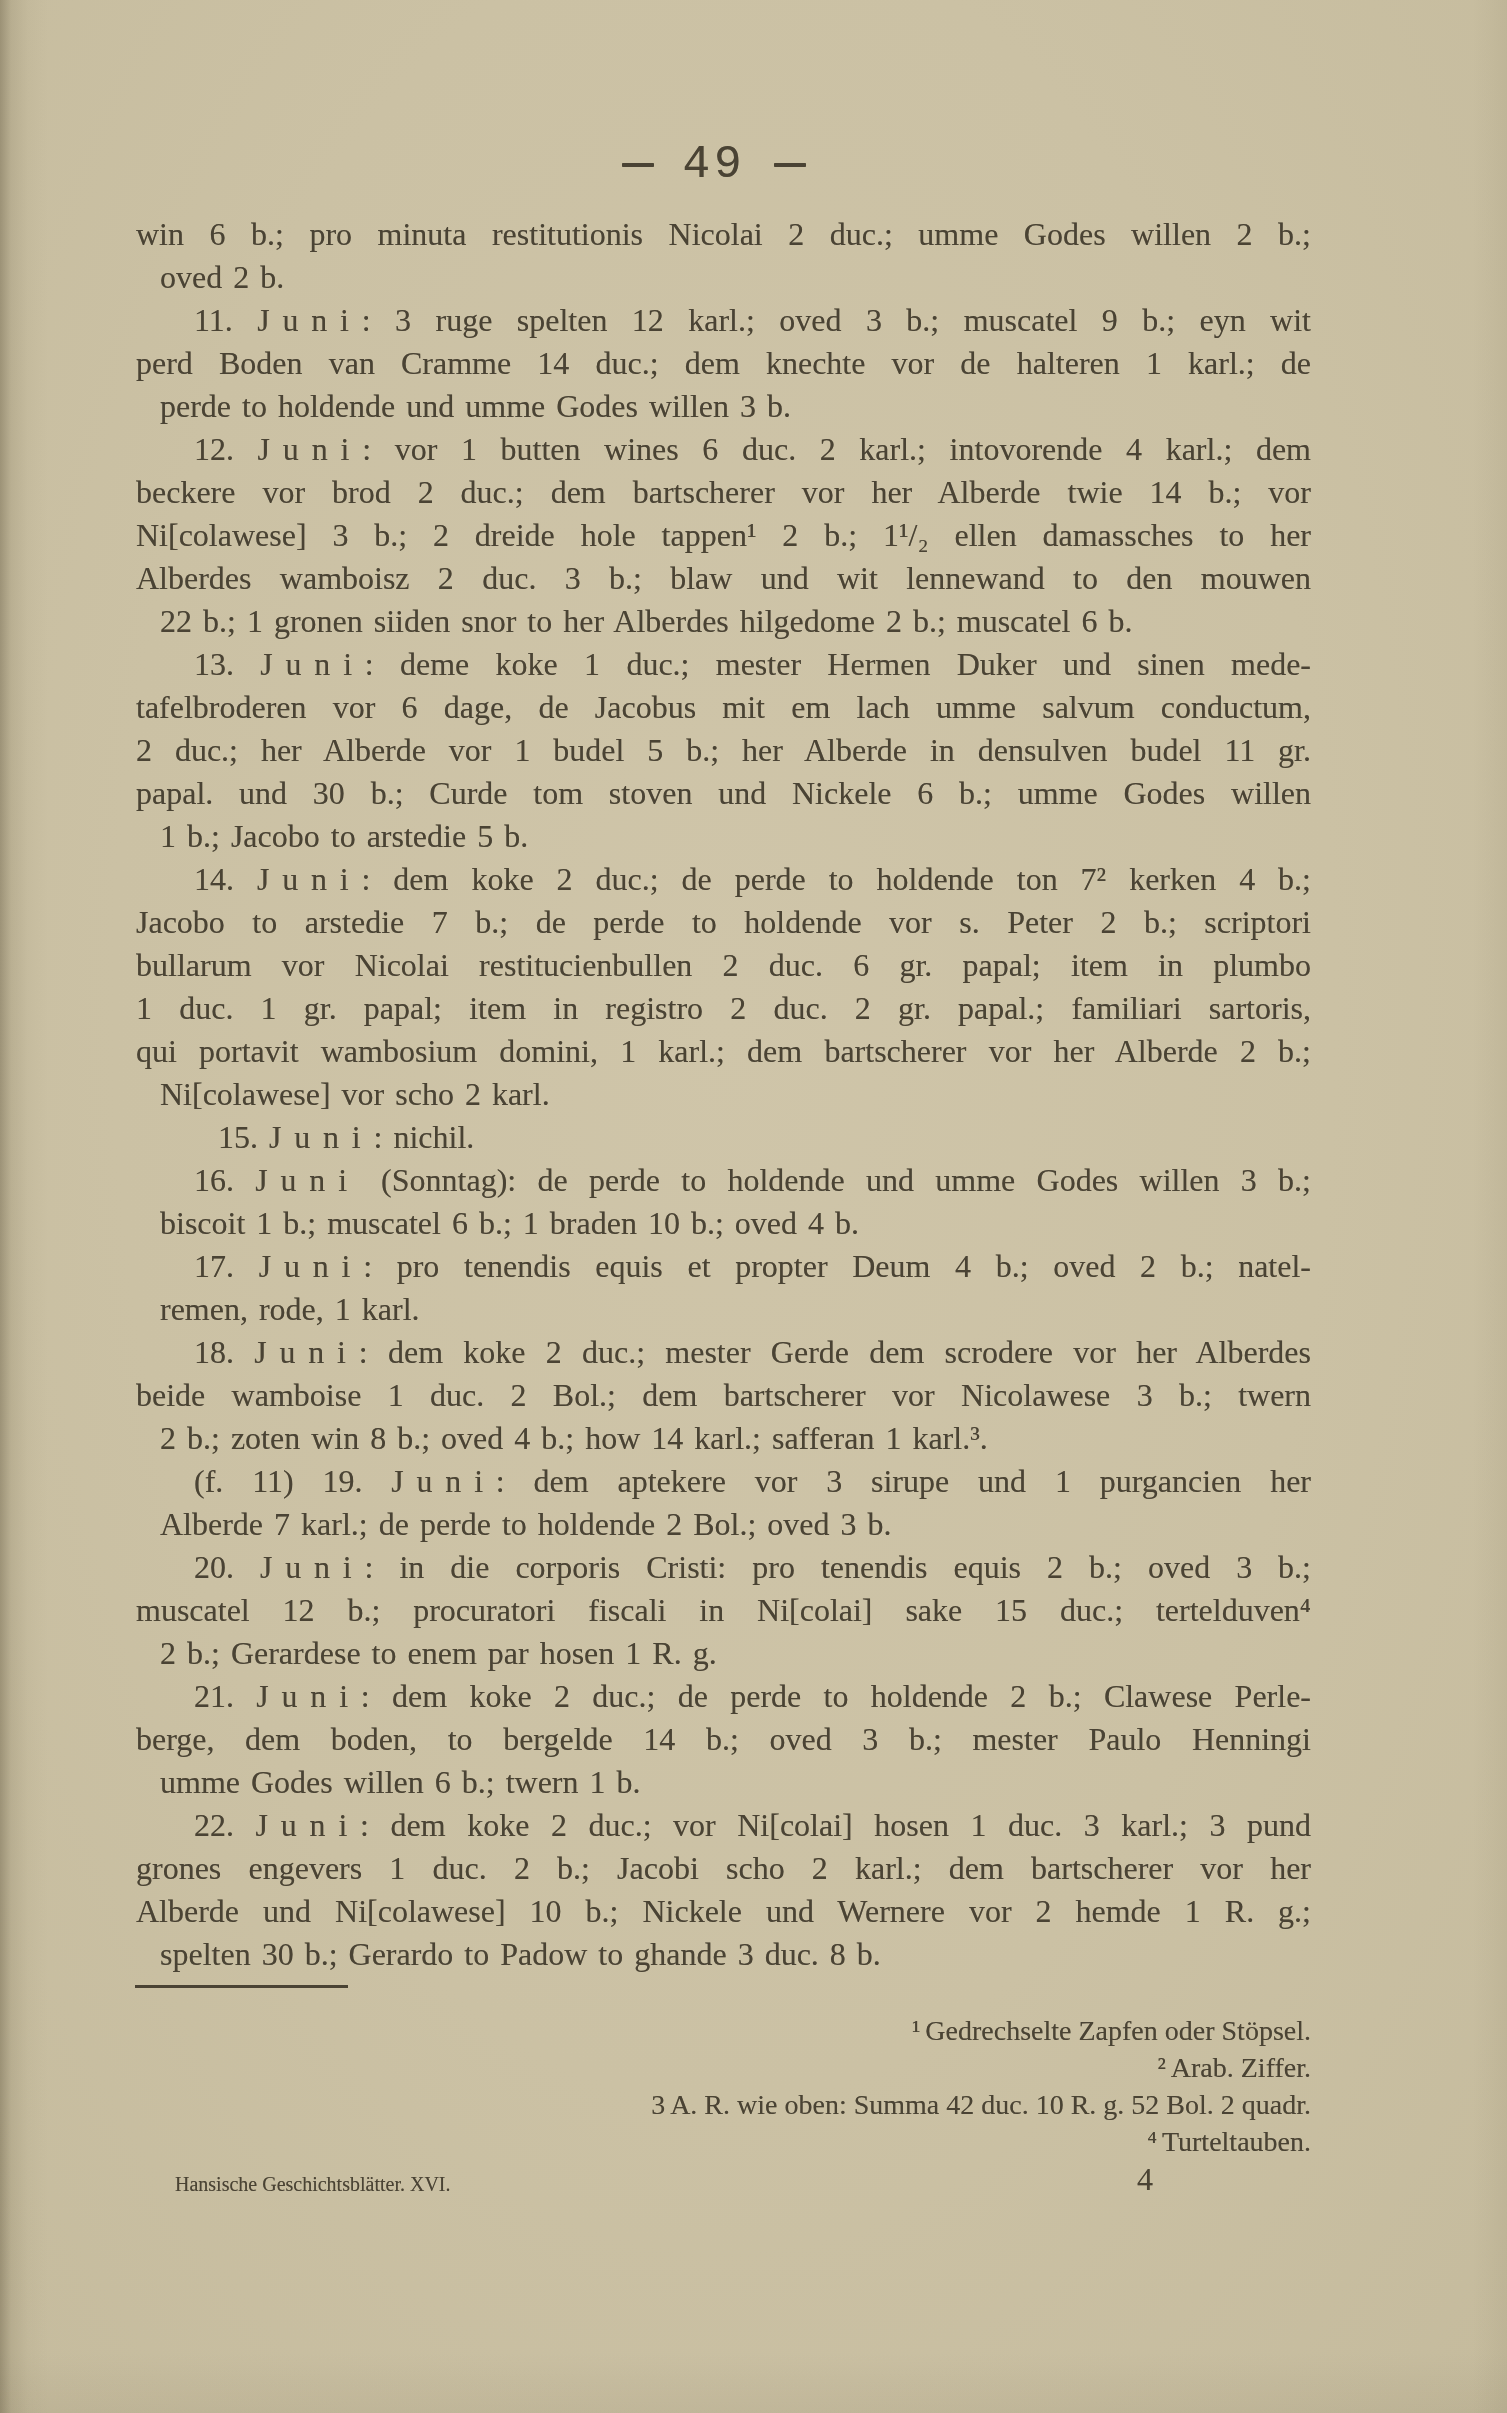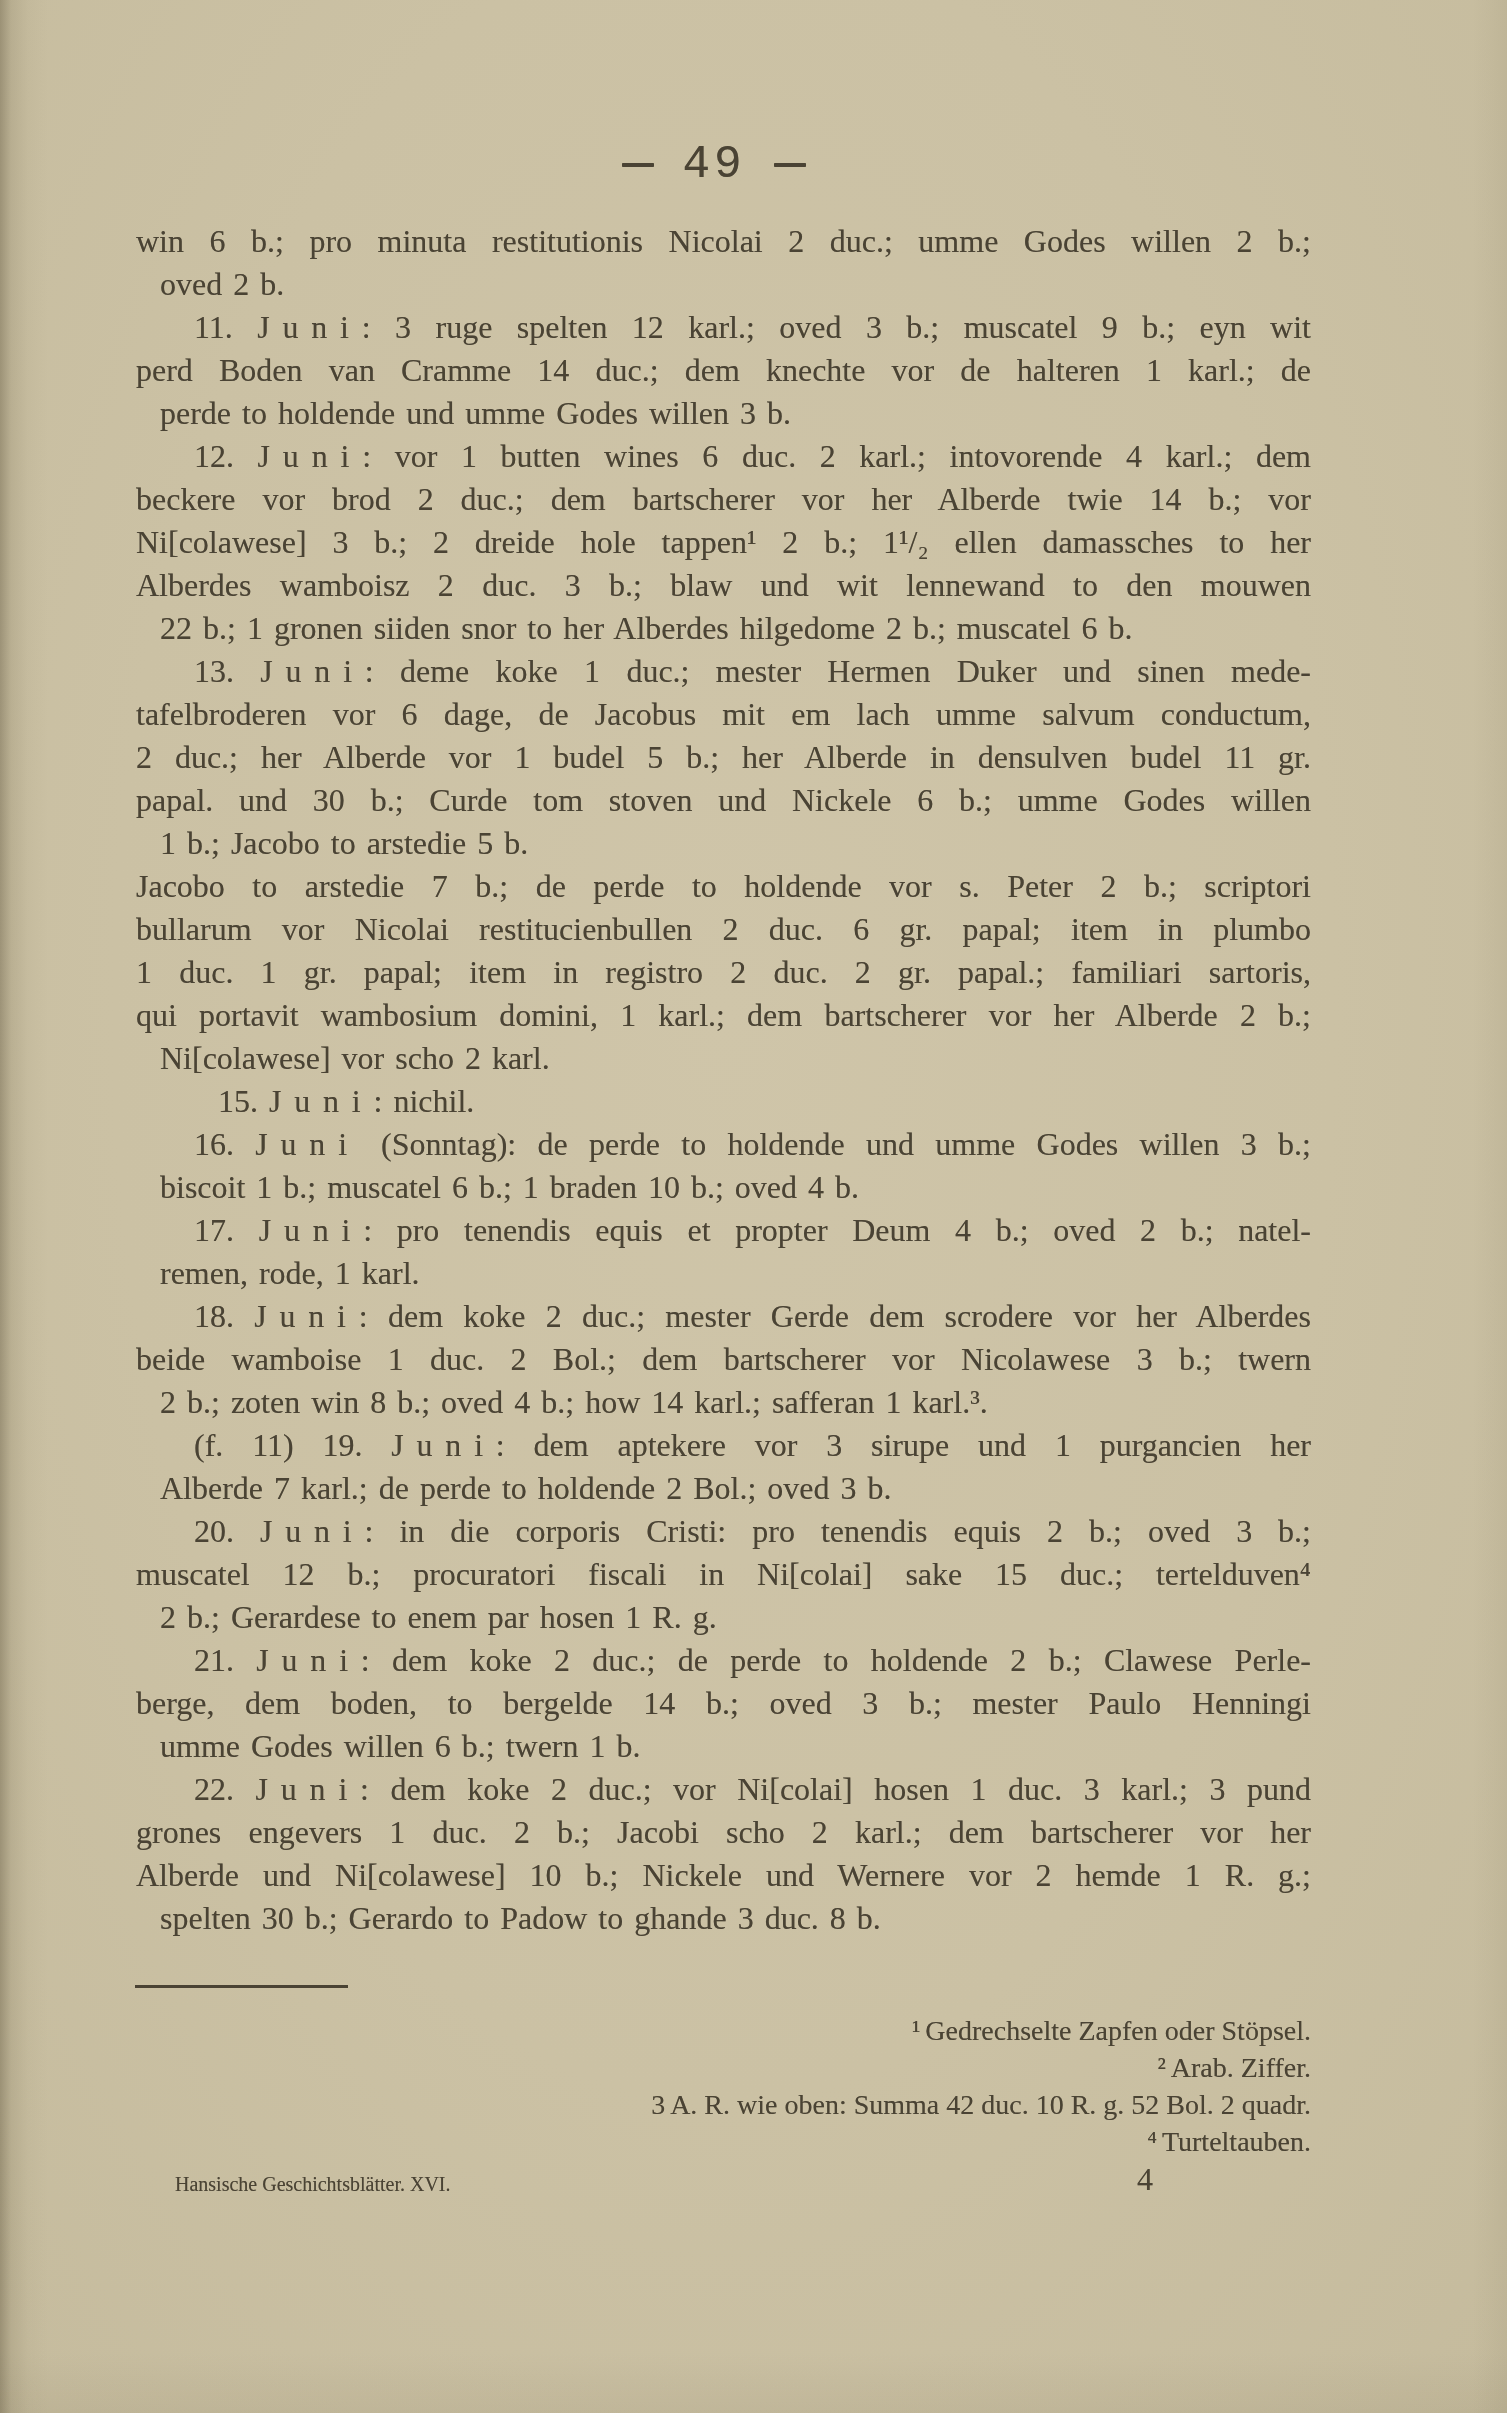--- a/index.html
+++ b/index.html
@@ -46,21 +46,21 @@
   .page-number {
     font-size: 46px;
     line-height: 1;
     letter-spacing: 4px;
     font-family: Liberation Mono, monospace;
   }
   
   .main-text {
     position: absolute;
     left: 136px;
-    top: 220px;
+    top: 213px;
     width: 1175px;
     font-size: 32px;
     line-height: 43px;
     word-spacing: 3px;
   }
   .line {
     text-align: justify;
     text-align-last: justify;
   }
   .line.last { text-align-last: left; margin-left: 24px; }
@@ -122,20 +122,21 @@
       <div class="line indent">12. <span class="sperr">Juni</span>: vor 1 butten wines 6 duc. 2 karl.; intovorende 4 karl.; dem</div>
       <div class="line">beckere vor brod 2 duc.; dem bartscherer vor her Alberde twie 14 b.; vor</div>
       <div class="line">Ni[colawese] 3 b.; 2 dreide hole tappen¹ 2 b.; 1¹/₂ ellen damassches to her</div>
       <div class="line">Alberdes wamboisz 2 duc. 3 b.; blaw und wit lennewand to den mouwen</div>
       <div class="line last">22 b.; 1 gronen siiden snor to her Alberdes hilgedome 2 b.; muscatel 6 b.</div>
       <div class="line indent">13. <span class="sperr">Juni</span>: deme koke 1 duc.; mester Hermen Duker und sinen mede-</div>
       <div class="line">tafelbroderen vor 6 dage, de Jacobus mit em lach umme salvum conductum,</div>
       <div class="line">2 duc.; her Alberde vor 1 budel 5 b.; her Alberde in densulven budel 11 gr.</div>
       <div class="line">papal. und 30 b.; Curde tom stoven und Nickele 6 b.; umme Godes willen</div>
       <div class="line last">1 b.; Jacobo to arstedie 5 b.</div>
+      <div class="line indent">14. <span class="sperr">Juni</span>: dem koke 2 duc.; de perde to holdende ton 7² kerken 4 b.;</div>
       <div class="line">Jacobo to arstedie 7 b.; de perde to holdende vor s. Peter 2 b.; scriptori</div>
       <div class="line">bullarum vor Nicolai restitucienbullen 2 duc. 6 gr. papal; item in plumbo</div>
       <div class="line">1 duc. 1 gr. papal; item in registro 2 duc. 2 gr. papal.; familiari sartoris,</div>
       <div class="line">qui portavit wambosium domini, 1 karl.; dem bartscherer vor her Alberde 2 b.;</div>
       <div class="line last">Ni[colawese] vor scho 2 karl.</div>
       <div class="line indent last">15. <span class="sperr">Juni</span>: nichil.</div>
       <div class="line indent">16. <span class="sperr">Juni</span> (Sonntag): de perde to holdende und umme Godes willen 3 b.;</div>
       <div class="line last">biscoit 1 b.; muscatel 6 b.; 1 braden 10 b.; oved 4 b.</div>
       <div class="line indent">17. <span class="sperr">Juni</span>: pro tenendis equis et propter Deum 4 b.; oved 2 b.; natel-</div>
       <div class="line last">remen, rode, 1 karl.</div>

